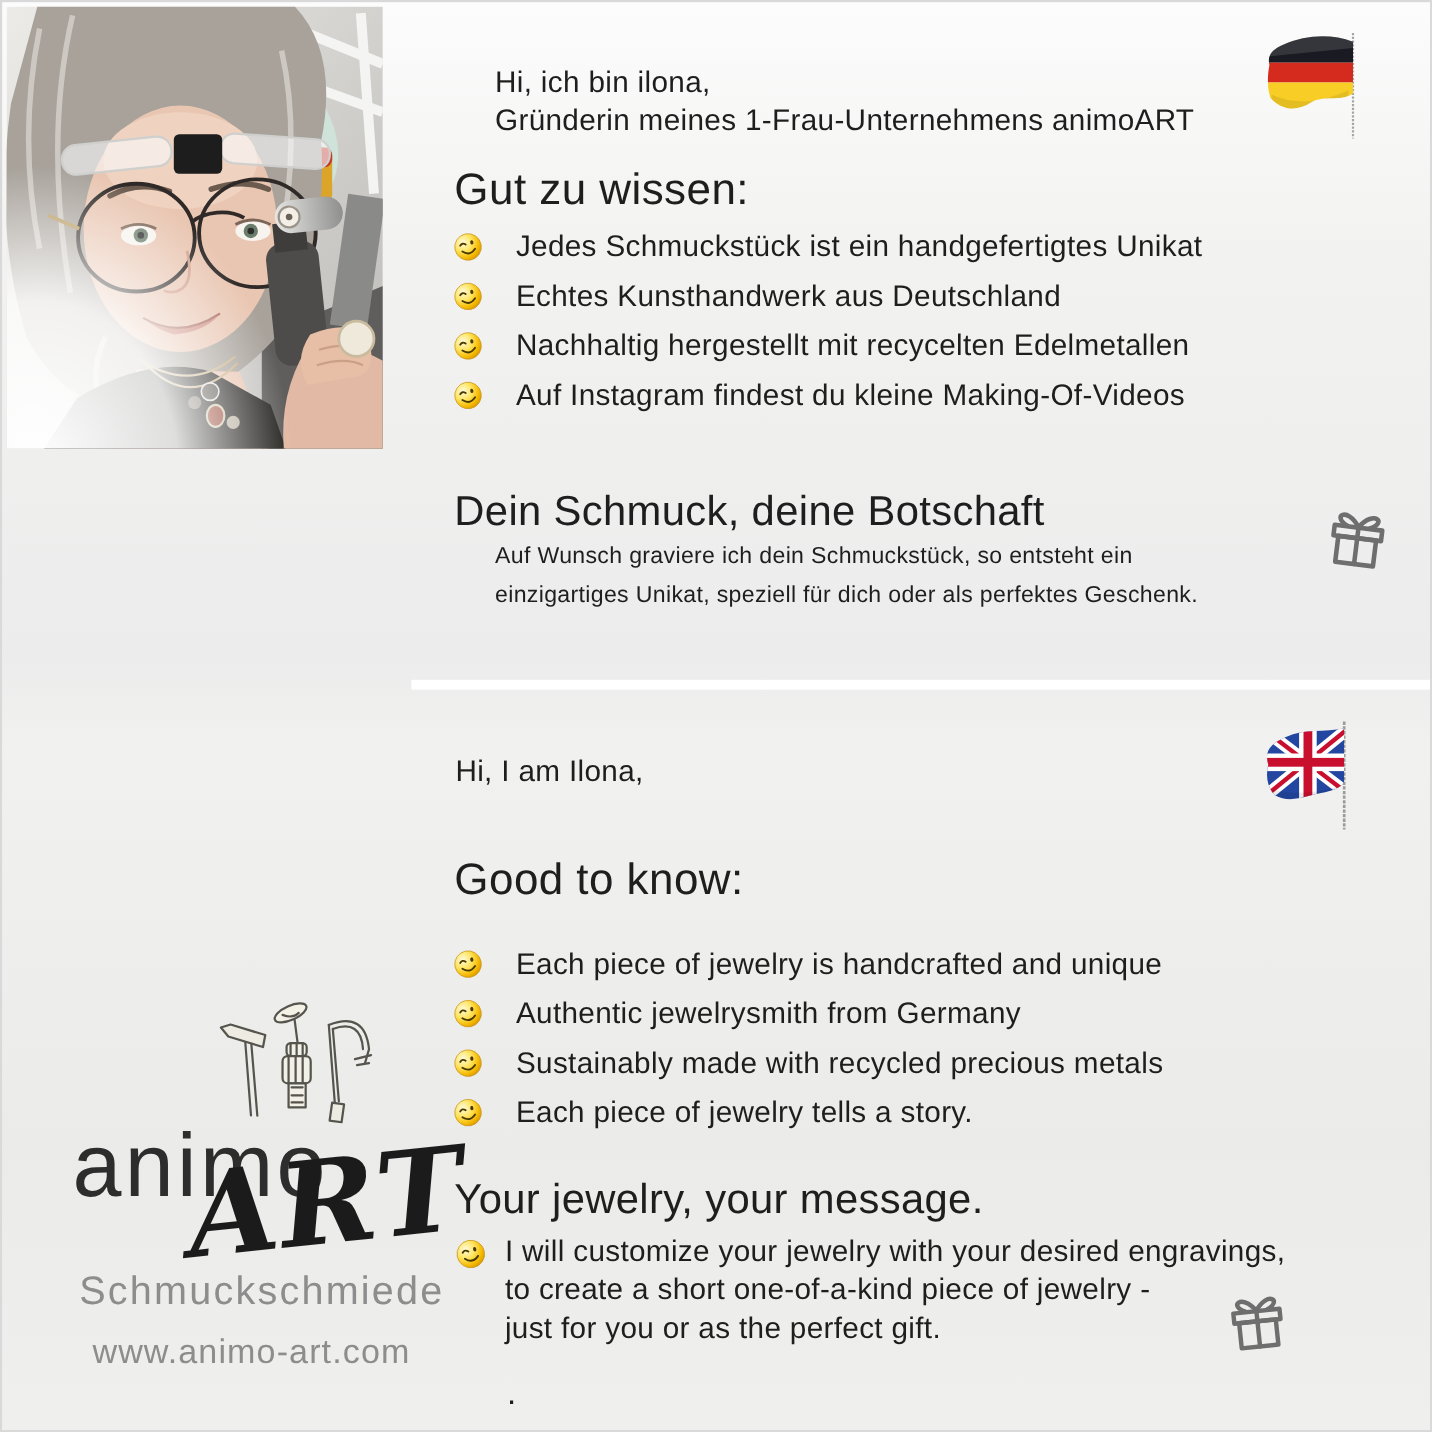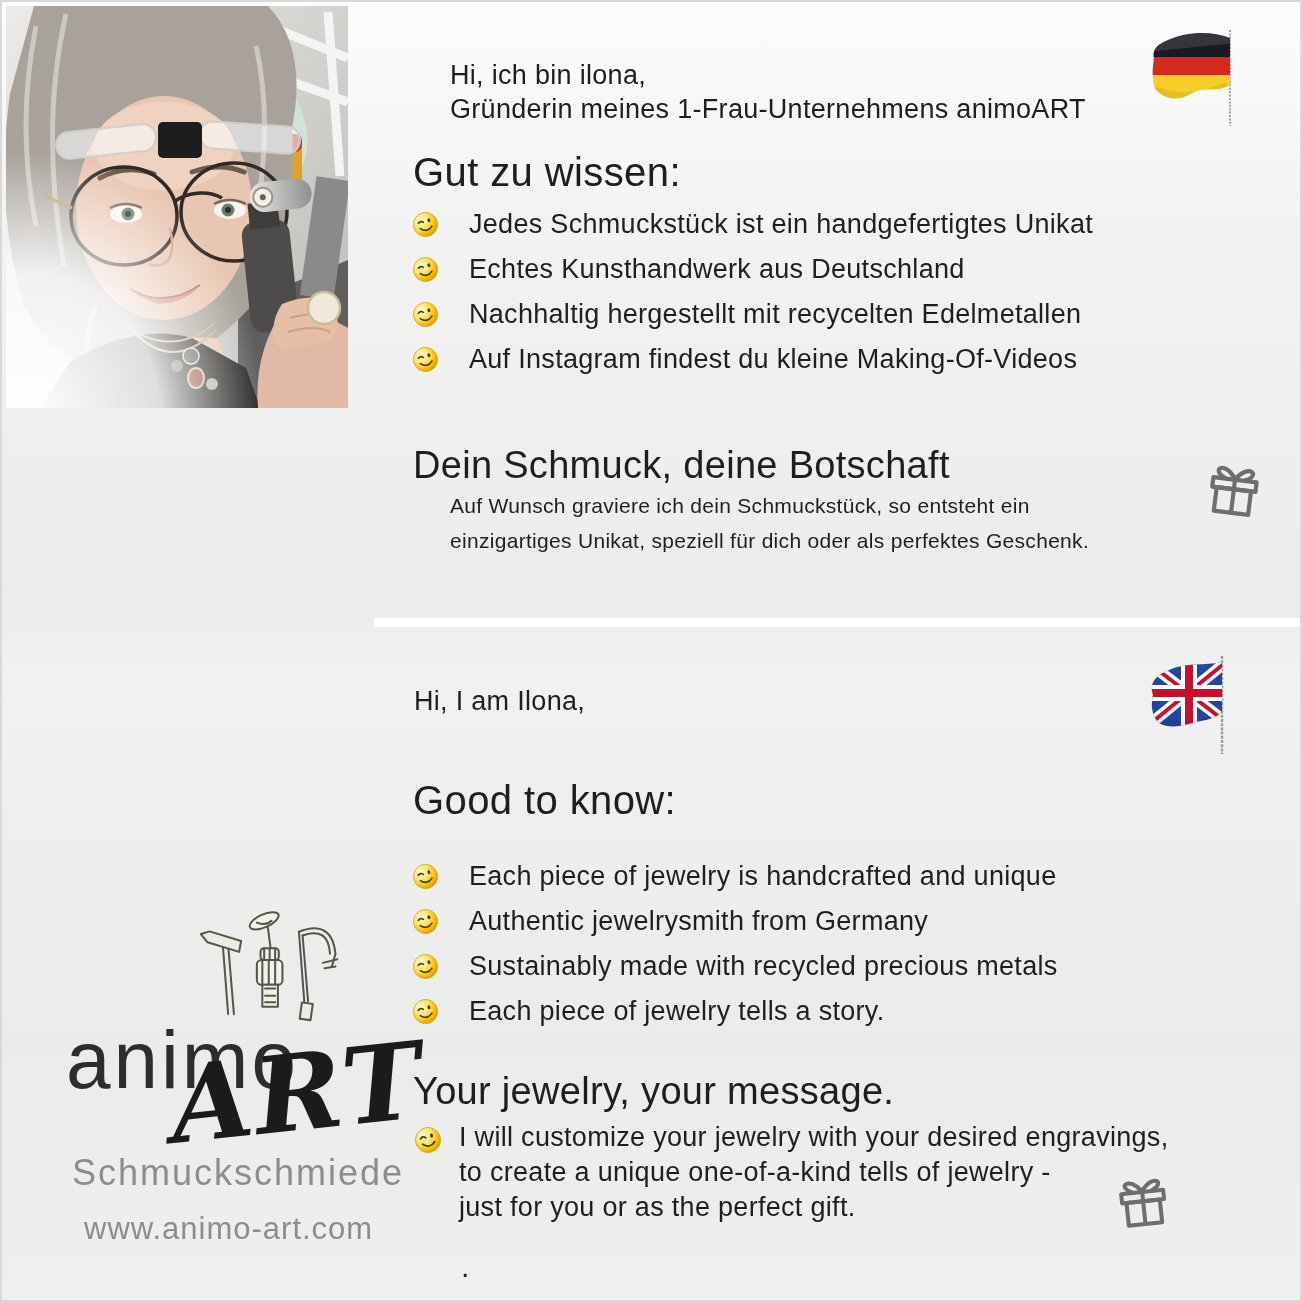--- a/index.html
+++ b/index.html
@@ -304,21 +304,21 @@
     </div>
   </div>
 
   <div class="abs subheading en-subheading">Your jewelry, your message.</div>
 
   <svg class="abs msg-bullet" viewBox="0 0 32 32">
       <use href="#sym-smiley"></use>
     </svg>
   <div class="abs msg-text">
     <div>I will customize your jewelry with your desired engravings,</div>
-    <div>to create a unique one-of-a-kind tells of jewelry -</div>
+    <div>to create a short one-of-a-kind piece of jewelry -</div>
     <div>just for you or as the perfect gift.</div>
   </div>
 
   <svg class="abs gift2" viewBox="0 0 100 100">
       <use href="#sym-gift"></use>
     </svg>
 
   <div class="abs trailing-dot">.</div>
 
   <svg class="abs logo-tools" viewBox="0 0 160 140">

